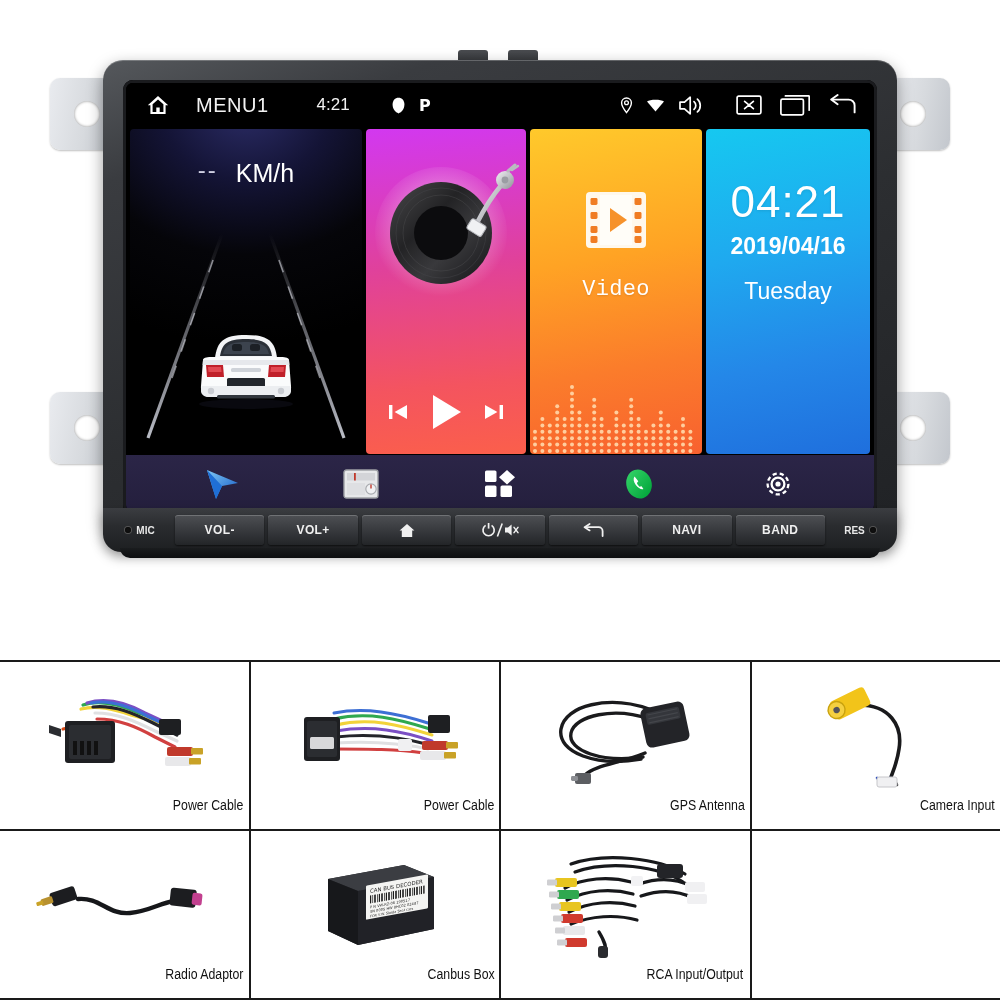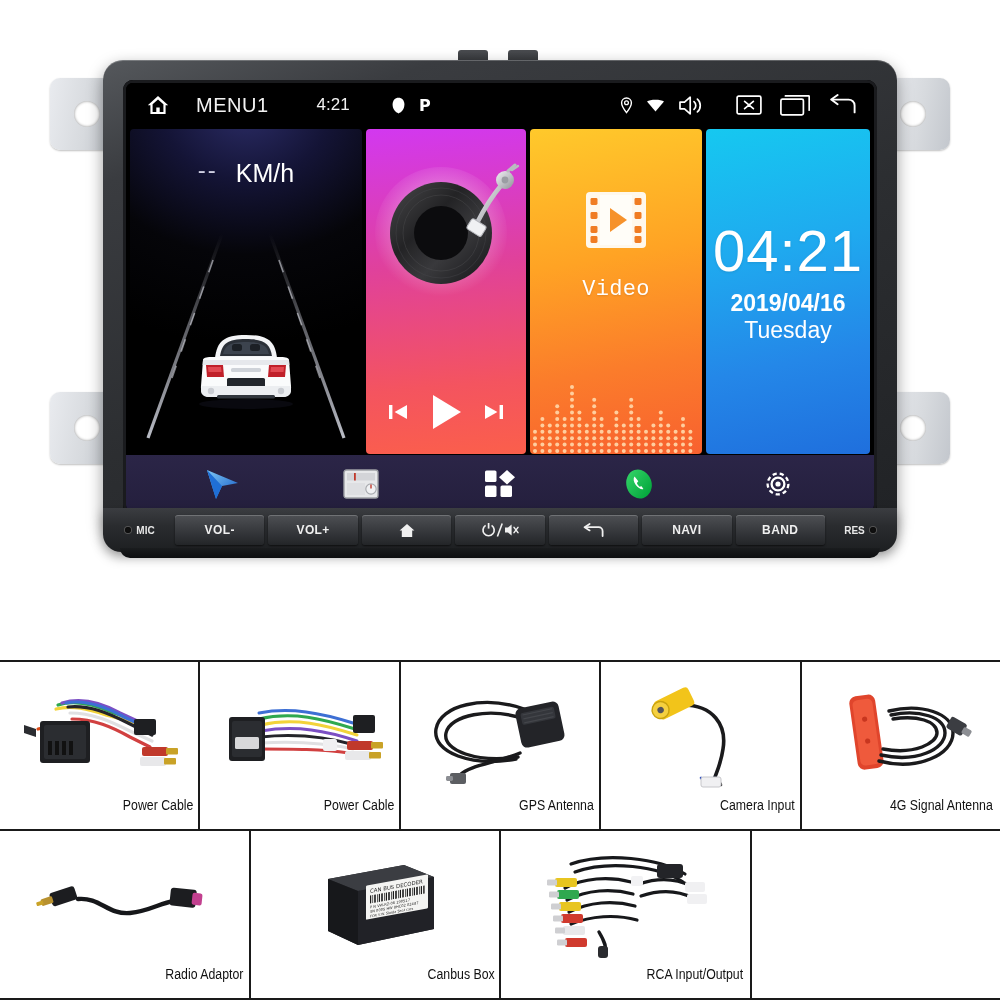--- a/index.html
+++ b/index.html
@@ -154,26 +154,26 @@
   }
   .eq { position: absolute; bottom: 0; left: 0; right: 0; height: 72px; }
 
   
   .tile-clock {
     flex: 1 1 auto;
     background: linear-gradient(168deg,#16c8f0 0%,#1fa9ef 38%,#2487e8 70%,#1f6fdd 100%);
     display: flex; flex-direction: column; align-items: center;
   }
   .big-time {
-    margin-top: 88px;
-    font-size: 58px; color: #ffffff; font-weight: 300; letter-spacing: 1px;
+    margin-top: 48px;
+    font-size: 44px; color: #ffffff; font-weight: 300; letter-spacing: 1px;
     text-shadow: 0 1px 3px rgba(0,0,0,.10);
   }
   .big-date { margin-top: 6px; font-size: 23px; color: #ffffff; font-weight: bold; }
-  .big-day  { margin-top: 0; font-size: 23px; color: #ffffff; }
+  .big-day  { margin-top: 18px; font-size: 23px; color: #ffffff; }
 
   
   .dock {
     flex: 0 0 58px;
     background: linear-gradient(#2b2547,#241f3d);
     display: flex; align-items: center; justify-content: space-around;
     padding: 0 26px;
     border-top: 1px solid #000;
   }
   .dock-item { display: flex; align-items: center; justify-content: center; width: 64px; height: 46px; }
@@ -811,42 +811,20 @@
             <circle cx="24" cy="24" r="3.2" fill="#55545a"></circle>
           </g>
           <path d="M80 98 C76 104 70 104 66 99" fill="none" stroke="#2e4fbd" stroke-width="2.6" stroke-linecap="round"></path>
           <path d="M80 98 C84 102 86 104 86 106" fill="none" stroke="#1a1a1c" stroke-width="2.6" stroke-linecap="round"></path>
           <rect x="66" y="98" width="20" height="10" rx="2" fill="#f0f0f2" stroke="#c6c6ca" stroke-width="1"></rect>
         </svg>
       </div>
       <div class="acc-label">Camera Input</div>
     </div>
 
-    <div class="acc-cell">
-      <div class="acc-art">
-        <svg width="160" height="112" viewBox="0 0 160 112">
-          <g transform="rotate(-8 46 50)">
-            <rect x="32" y="16" width="26" height="74" rx="7" fill="#e0452c"></rect>
-            <rect x="35" y="20" width="20" height="66" rx="5" fill="#ef5a3c"></rect>
-            <circle cx="45" cy="40" r="2.6" fill="#c8361f"></circle>
-            <circle cx="45" cy="62" r="2.6" fill="#c8361f"></circle>
-          </g>
-          <g fill="none" stroke="#1a1a1c" stroke-width="3.4" stroke-linecap="round">
-            <path d="M58 82 C96 92 132 76 132 54 C132 34 100 24 68 32"></path>
-            <path d="M60 76 C96 84 124 70 124 54 C124 38 98 30 70 36"></path>
-            <path d="M62 70 C94 76 116 64 116 54 C116 42 96 36 72 40"></path>
-          </g>
-          <g transform="rotate(30 134 48)">
-            <rect x="126" y="40" width="18" height="13" rx="2.4" fill="#3b3d42"></rect>
-            <rect x="142" y="43" width="9" height="7" rx="1.6" fill="#8c8e93"></rect>
-          </g>
-        </svg>
-      </div>
-      <div class="acc-label">4G Signal Antenna</div>
-    </div>
   </div>
 
   <div class="acc-row">
 
     <div class="acc-cell">
       <div class="acc-art">
         <svg width="180" height="90" viewBox="0 0 180 90">
           <path d="M44 40 C66 38 74 56 96 54 C116 52 126 44 140 42" fill="none" stroke="#16171a" stroke-width="4.4" stroke-linecap="round"></path>
           <g transform="rotate(-18 30 36)">
             <rect x="16" y="30" width="26" height="14" rx="3" fill="#1c1d20"></rect>

